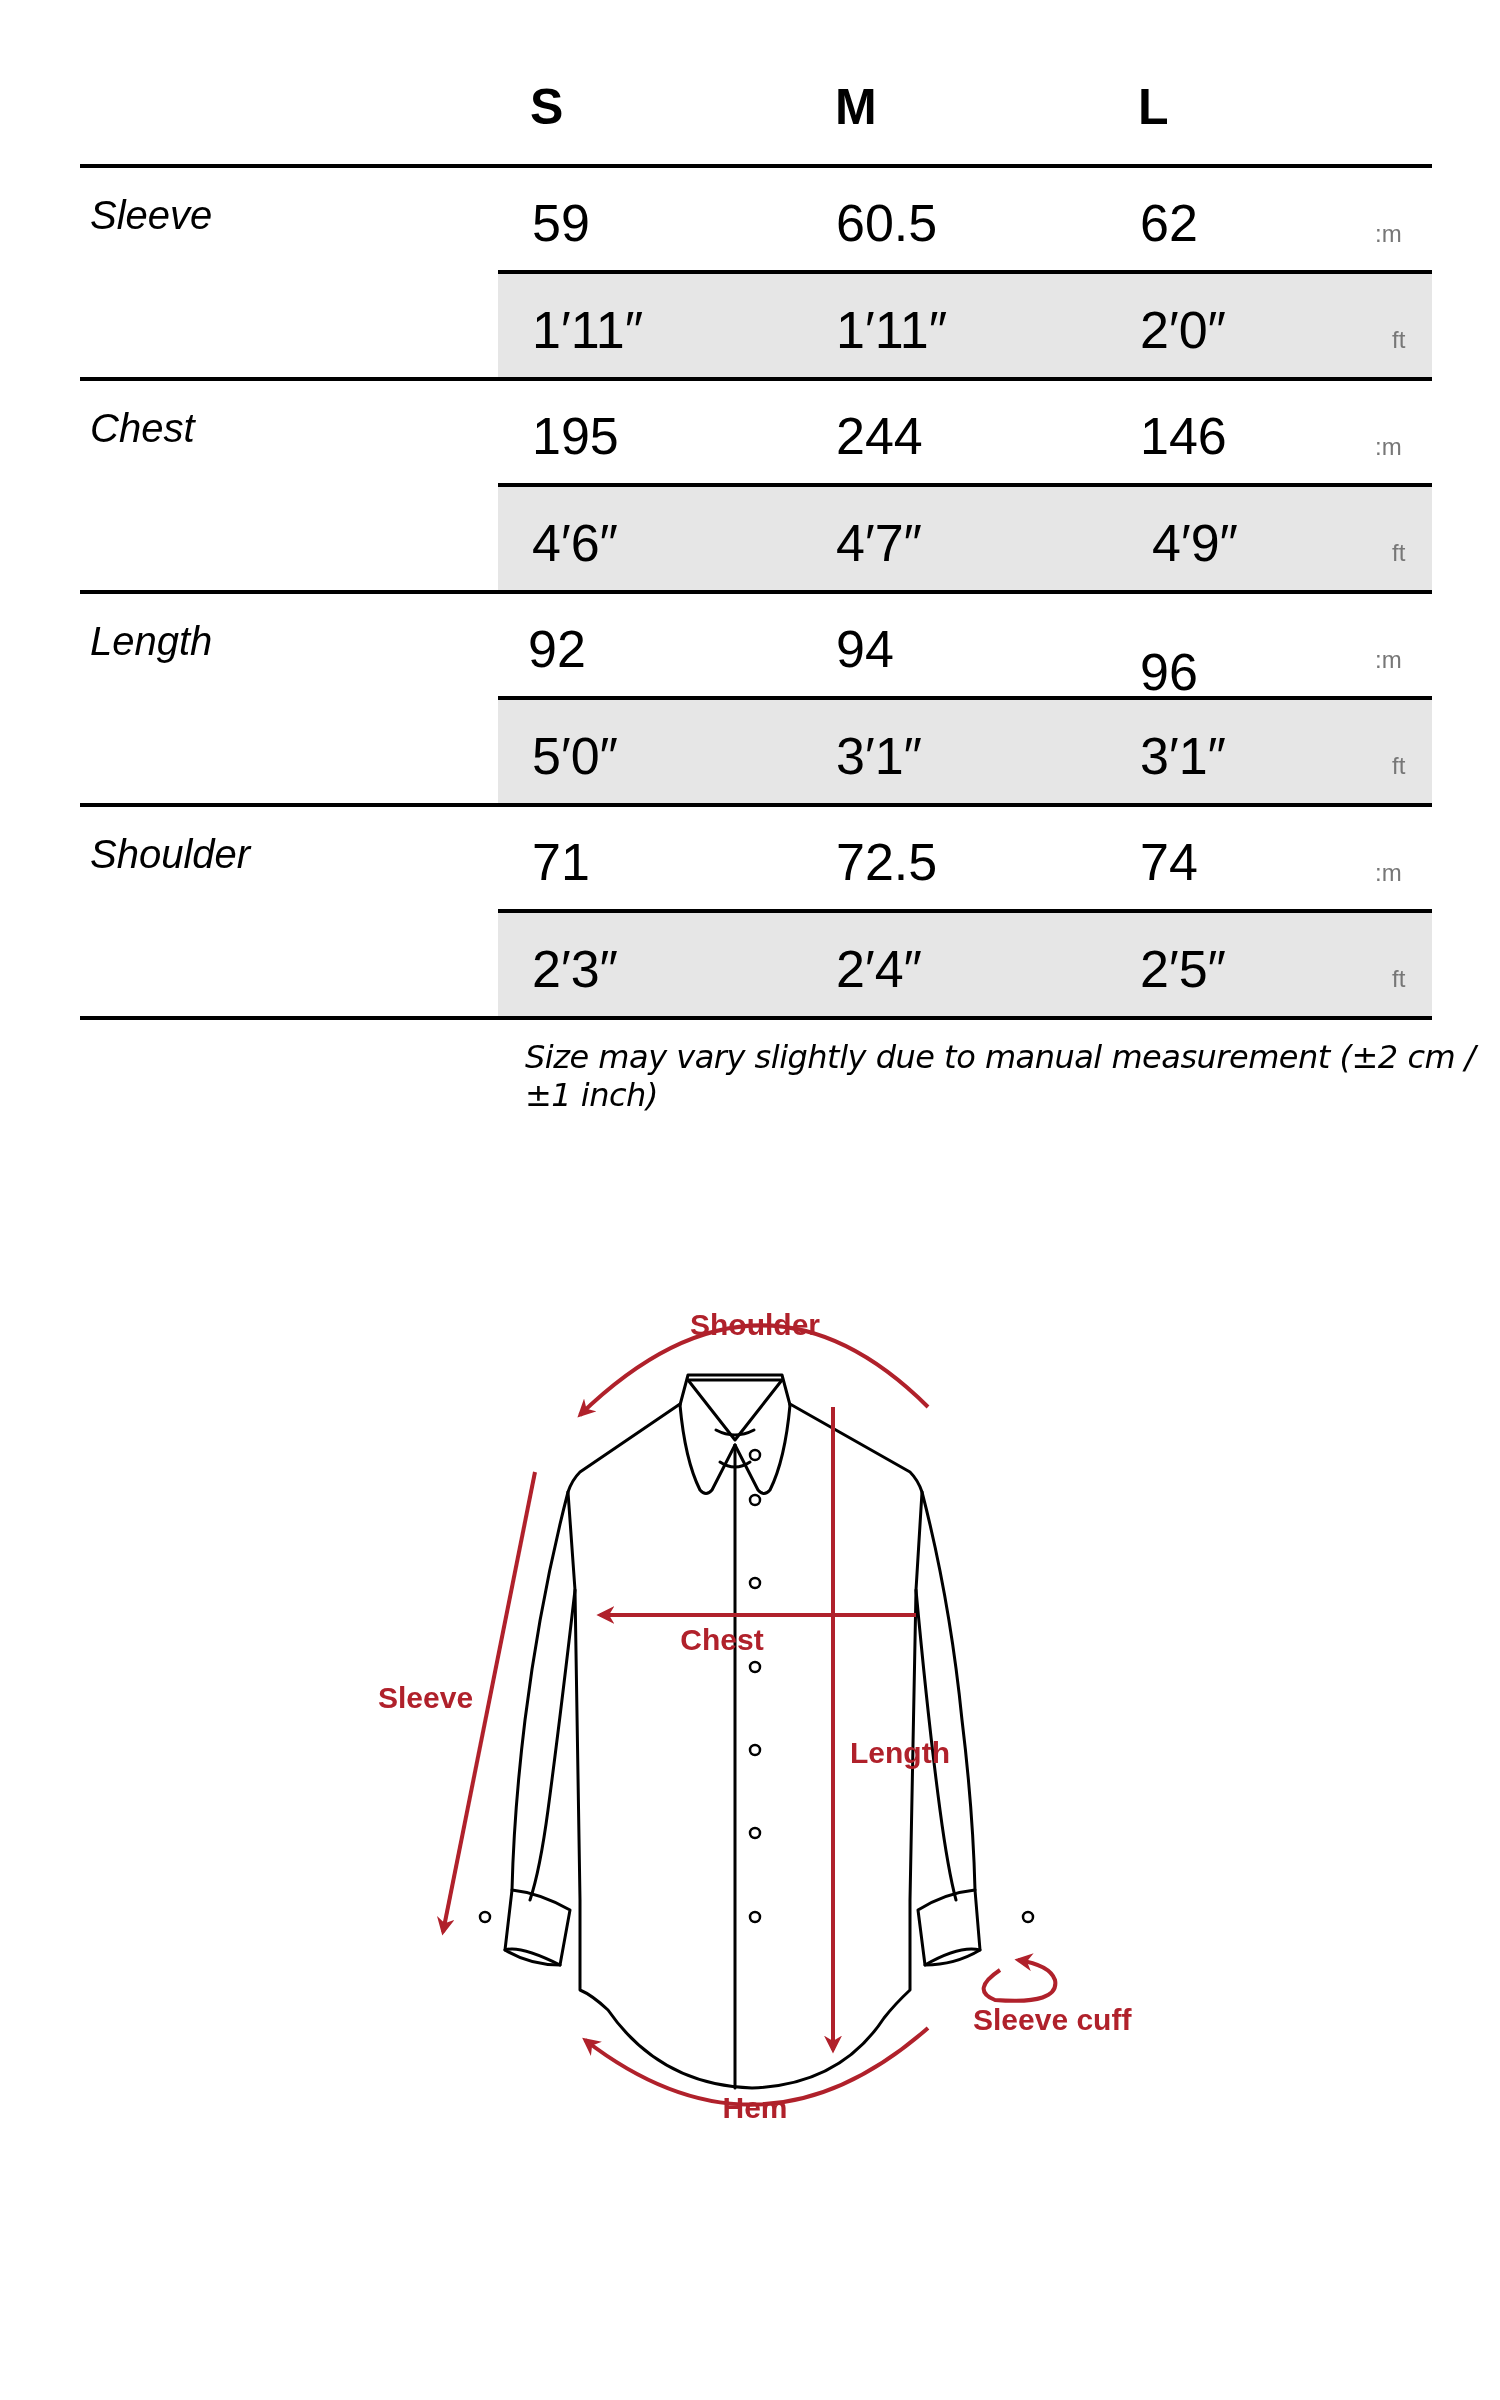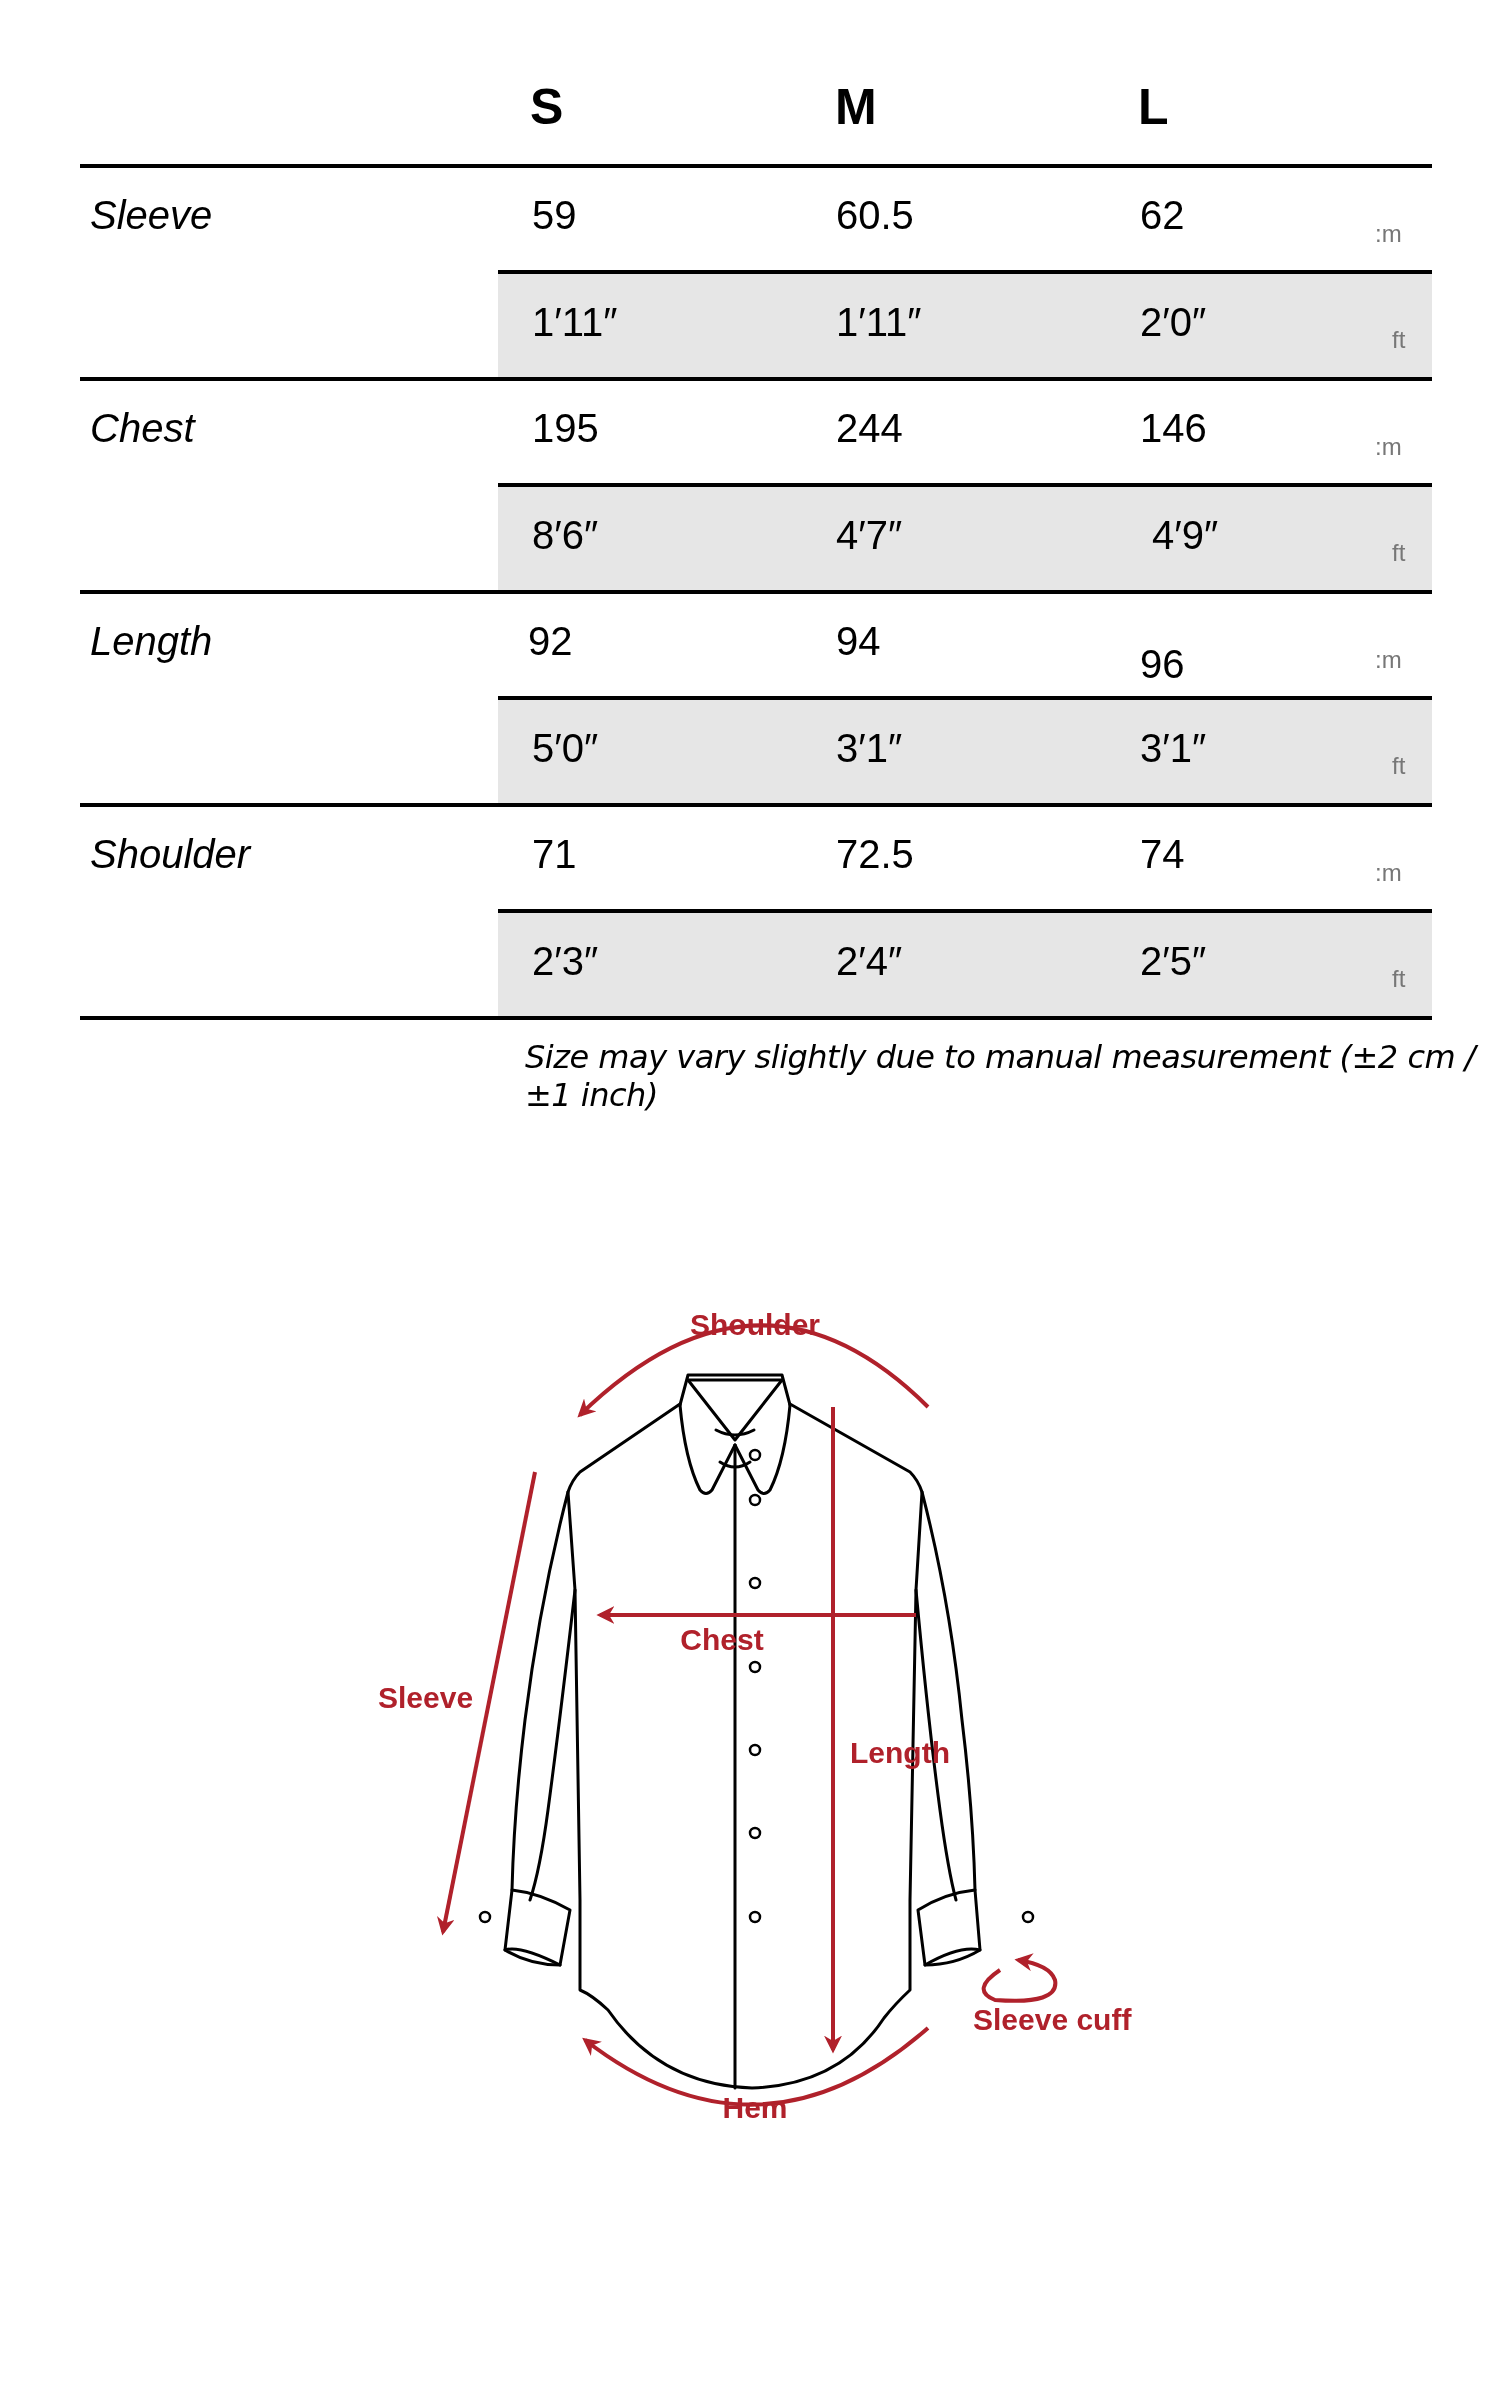--- a/index.html
+++ b/index.html
@@ -1,21 +1,21 @@
 <!DOCTYPE html>
 <html><head>
 <meta charset="utf-8">
 <style>
   html, body { margin:0; padding:0; background:#fff; }
   body { width:1500px; height:2400px; position:relative; overflow:hidden; font-family:"Liberation Sans", sans-serif; color:#000; }
   .hdr { position:absolute; top:78px; font-weight:bold; font-size:50px; }
   .rule { position:absolute; height:4px; background:#000; }
   .gray { position:absolute; left:498px; width:934px; background:#e6e6e6; }
   .label { position:absolute; left:90px; font-style:italic; font-size:40px; }
-  .val { position:absolute; font-size:40px; }
+  .val { position:absolute; font-size:52px; }
   .unit { position:absolute; left:1375px; font-size:24px; color:#777; }
   .note { position:absolute; left:525px; top:1038px; font-size:32px; font-style:italic; font-family:"DejaVu Sans", sans-serif; letter-spacing:-0.5px; }
   .diagram { position:absolute; left:0; top:1250px; width:1500px; height:900px; }
   .dlabel { font-family:"Liberation Sans", sans-serif; font-weight:bold; font-size:30px; fill:#b0212b; }
 </style>
 </head>
 <body>
 
 <div>
   <div class="hdr" style="left:530px">S</div>
@@ -46,21 +46,21 @@
   <div class="val" style="left:532px;top:300px">1′11″</div>
   <div class="val" style="left:836px;top:300px">1′11″</div>
   <div class="val" style="left:1140px;top:300px">2′0″</div>
   <div class="unit" style="left:1392px;top:326px">ft</div>
 
   <div class="label" style="top:406px">Chest</div>
   <div class="val" style="left:532px;top:406px">195</div>
   <div class="val" style="left:836px;top:406px">244</div>
   <div class="val" style="left:1140px;top:406px">146</div>
   <div class="unit" style="top:433px">:m</div>
-  <div class="val" style="left:532px;top:513px">8′6″</div>
+  <div class="val" style="left:532px;top:513px">4′6″</div>
   <div class="val" style="left:836px;top:513px">4′7″</div>
   <div class="val" style="left:1152px;top:513px">4′9″</div>
   <div class="unit" style="left:1392px;top:539px">ft</div>
 
   <div class="label" style="top:619px">Length</div>
   <div class="val" style="left:528px;top:619px">92</div>
   <div class="val" style="left:836px;top:619px">94</div>
   <div class="val" style="left:1140px;top:642px">96</div>
   <div class="unit" style="top:646px">:m</div>
   <div class="val" style="left:532px;top:726px">5′0″</div>

